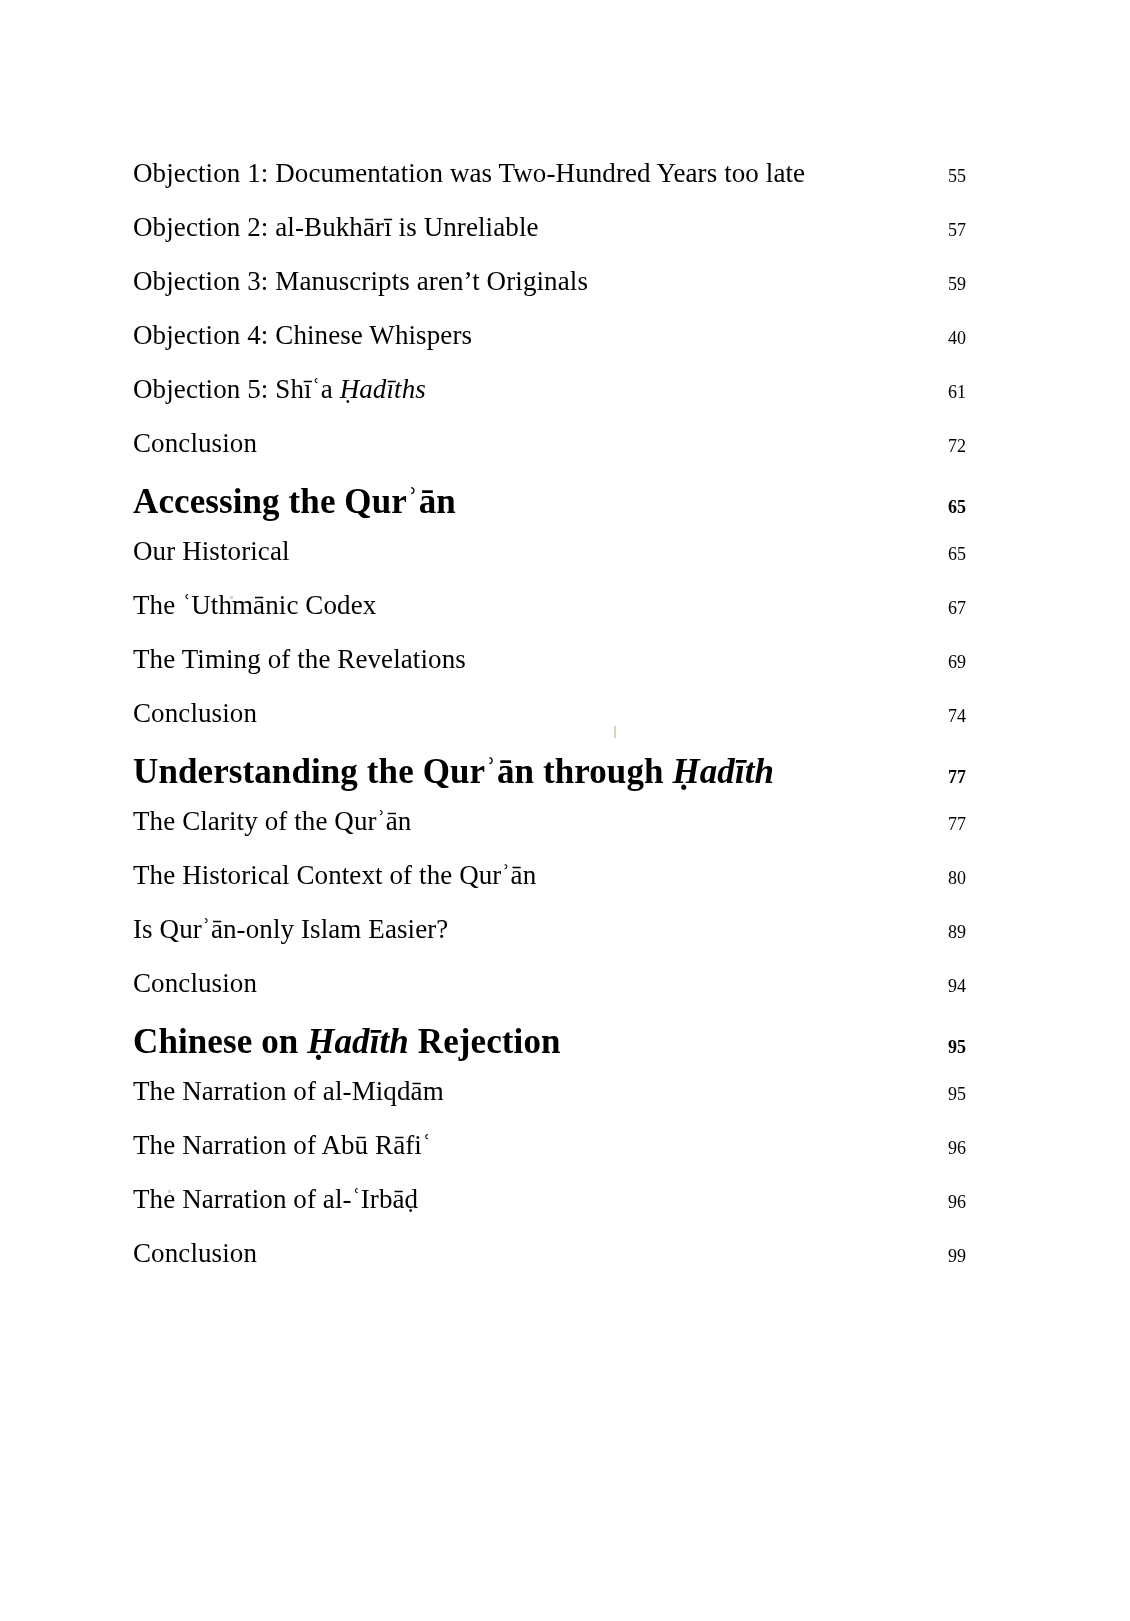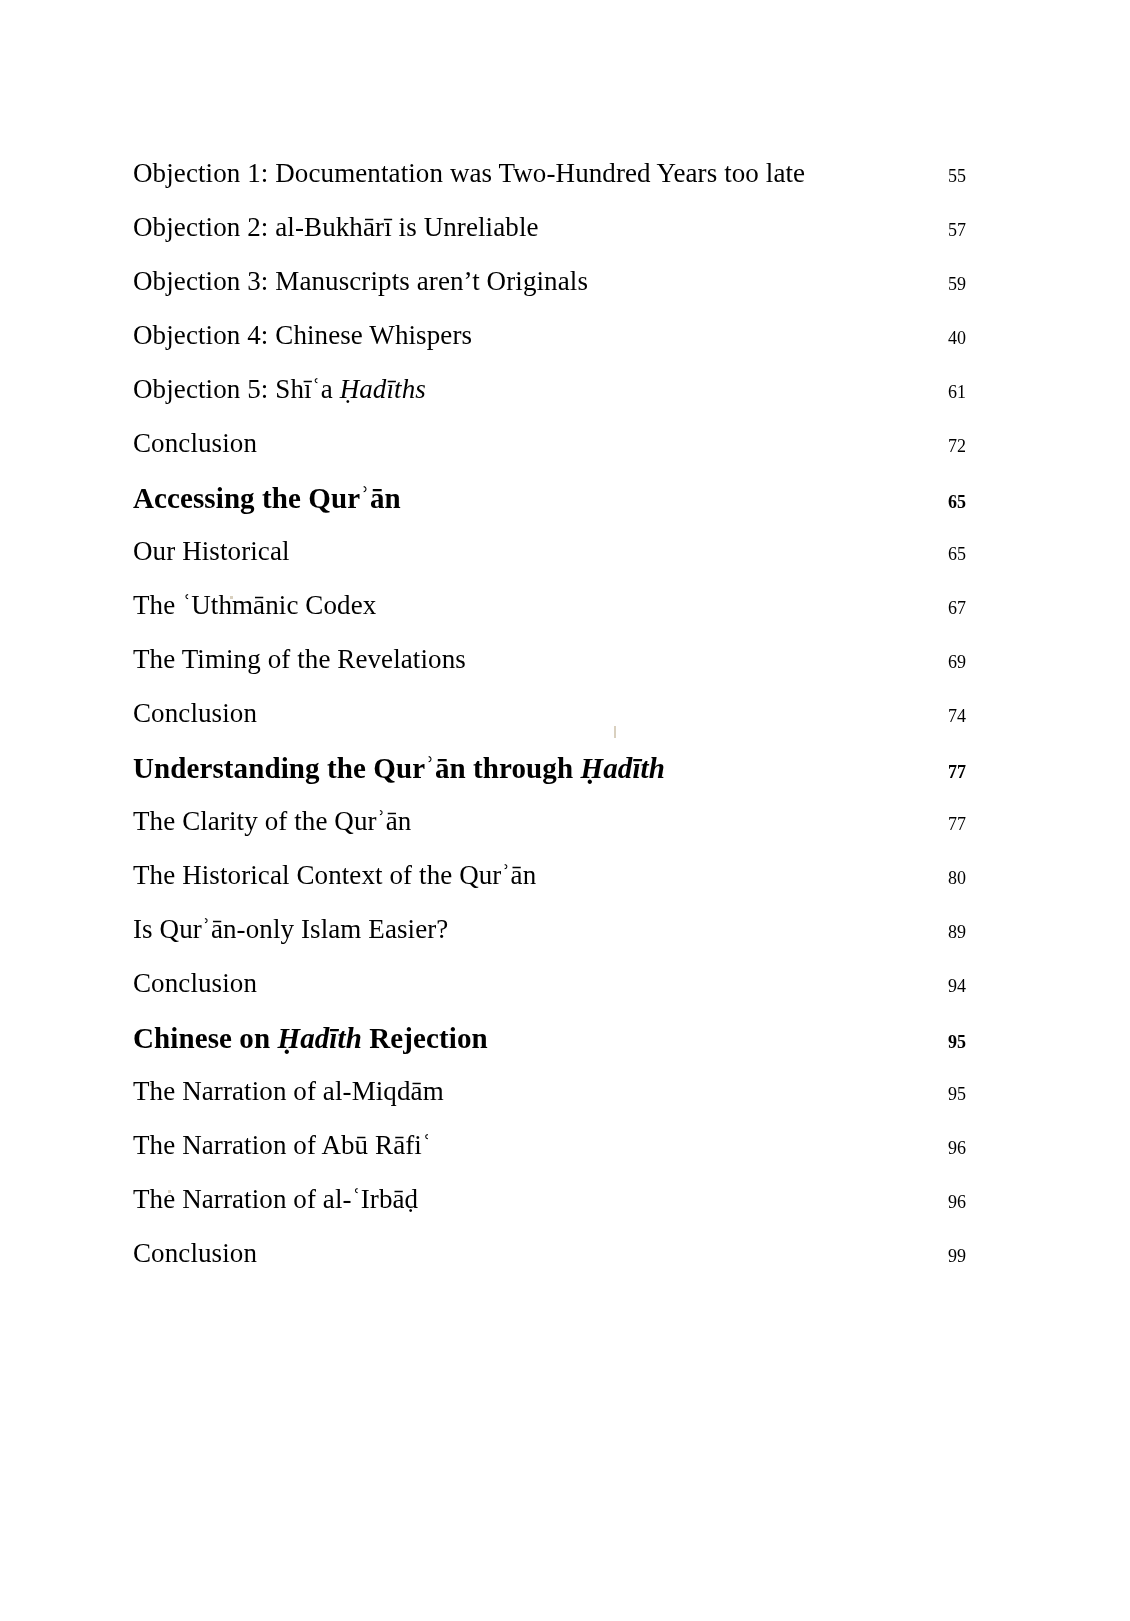--- a/index.html
+++ b/index.html
@@ -59,21 +59,21 @@
     text-align: center;
     padding-left: 2px;
   }
 
   
   .toc-row.section .toc-title,
   .toc-row.section .toc-page {
     font-weight: bold;
   }
   .toc-row.section .toc-title {
-    font-size: 29px;
+    font-size: 35px;
     letter-spacing: 0.1px;
   }
 
   .it {
     font-style: italic;
   }
 
   .speck {
     position: absolute;
     background: #b9a98a;

